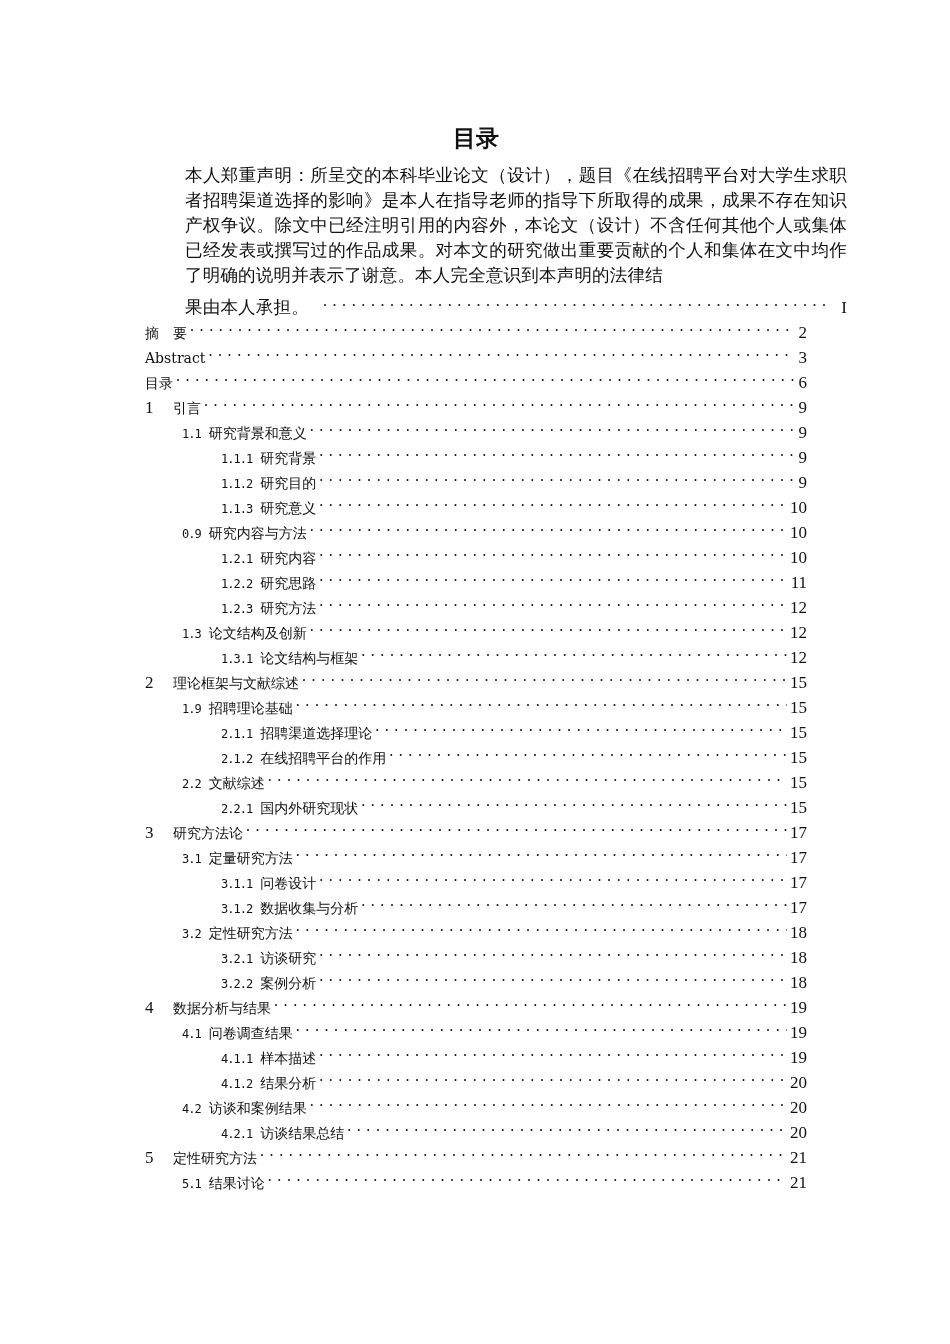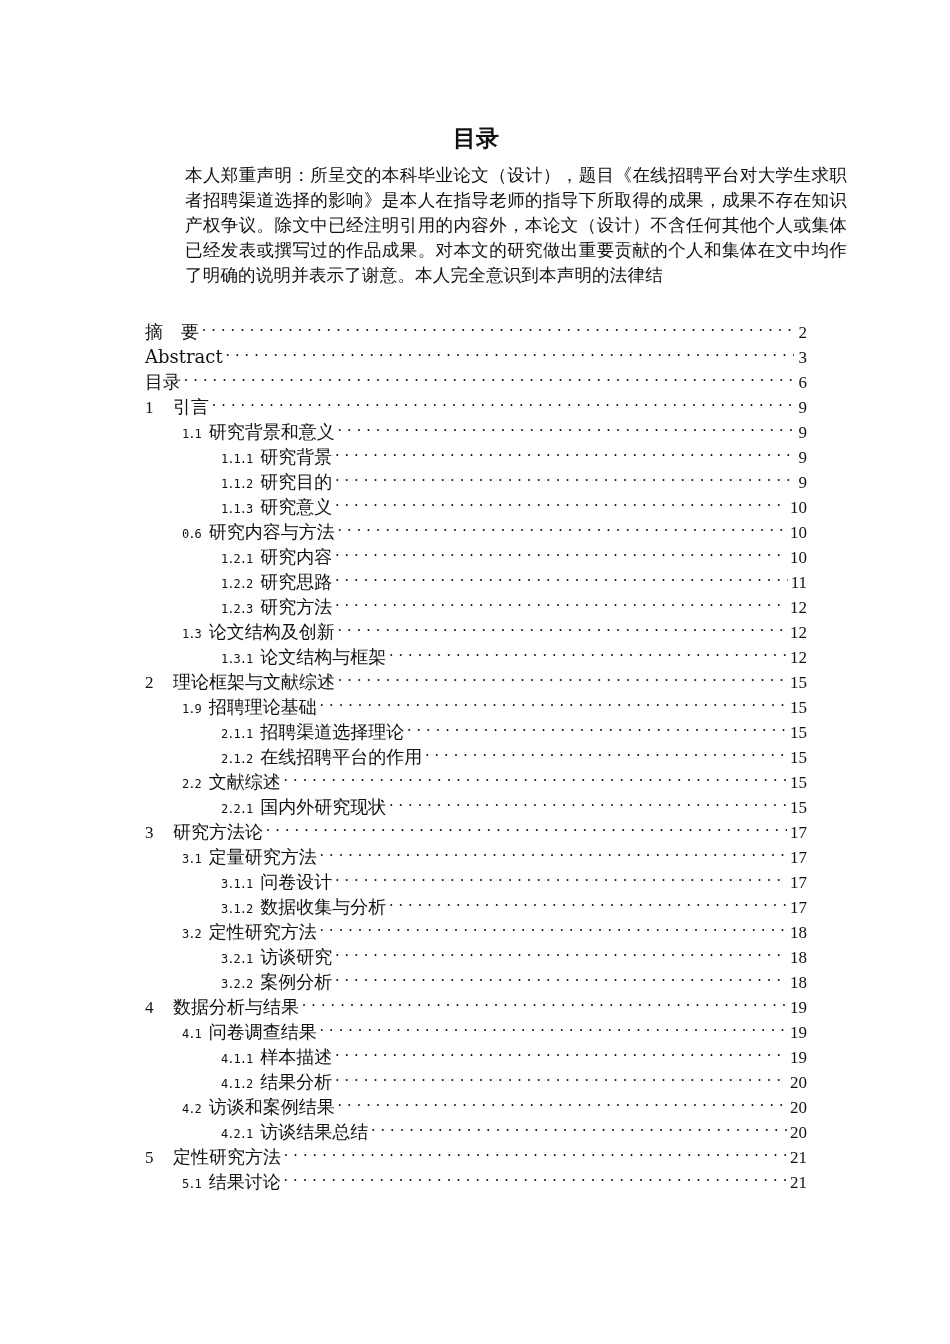--- a/index.html
+++ b/index.html
@@ -7,21 +7,21 @@
          font-family: "DejaVu Serif", "Liberation Serif", serif; color: #111; }
   .page { position: absolute; left: 145px; top: 0; width: 662px; }
   .title { position: absolute; top: 123px; left: 0; width: 662px; text-align: center;
            font-family: "DejaVu Sans", sans-serif; font-weight: bold; font-size: 23px; line-height: 30px; }
   .decl { position: absolute; top: 163px; left: 0; width: 662px; font-size: 17.5px; line-height: 25px;
           text-align: justify; text-align-last: auto; letter-spacing: 0.2px; margin-left: 40px; }
   .decl-last { display: flex; align-items: baseline; }
   .toc { position: absolute; top: 313px; left: 0; width: 662px; }
   .row { display: flex; align-items: baseline; height: 25px; line-height: 25px; font-size: 17px; white-space: nowrap; }
   .row .num { font-family: "DejaVu Sans Mono", "Liberation Mono", monospace; font-size: 12px; letter-spacing: -1px; }
-  .row .label { font-family: "DejaVu Sans", sans-serif; font-size: 18px; }
+  .row .label { font-family: "DejaVu Sans", sans-serif; font-size: 14px; }
   .row.lvl0 .num { font-family: "Liberation Serif", serif; font-size: 17px; letter-spacing: 0; width: 28px; display: inline-block; }
   .row.lvl0 .label.serif { font-family: "DejaVu Serif", serif; }
   .row.lvl1 { padding-left: 37px; }
   .row.lvl2 { padding-left: 76px; }
   .row .sp { display: inline-block; width: 8px; }
   .leader { flex: 1; overflow: hidden; margin: 0 3px; position: relative; height: 25px; }
   .leader::before { content: ". . . . . . . . . . . . . . . . . . . . . . . . . . . . . . . . . . . . . . . . . . . . . . . . . . . . . . . . . . . . . . . . . . . . . . . . . . . . . . . . . . . . . . . . . . . . . . . . . . . . . . . . . . . . . . . . . . . . . . . . . . . . . . . . . . . . . . . . . . . . . . . . . . . .";
                     position: absolute; left: 0; top: 0; white-space: nowrap; font-family: "Liberation Serif", serif; font-size: 16px; letter-spacing: 0.8px; }
   .page-no { font-family: "Liberation Serif", serif; font-size: 17px; min-width: 10px; text-align: right; }
   .lead-inline { flex: 1; overflow: hidden; position: relative; height: 25px; margin: 0 6px 0 14px; }
@@ -29,20 +29,25 @@
                     position: absolute; left: 0; top: 0; white-space: nowrap; font-family: "Liberation Serif", serif; font-size: 16px; letter-spacing: 0.8px; }
 </style>
 </head>
 <body>
 
 <div class="page">
   <div class="title">目录</div>
 
   <div class="decl">
     <span>本人郑重声明：所呈交的本科毕业论文（设计），题目《在线招聘平台对大学生求职者招聘渠道选择的影响》是本人在指导老师的指导下所取得的成果，成果不存在知识产权争议。除文中已经注明引用的内容外，本论文（设计）不含任何其他个人或集体已经发表或撰写过的作品成果。对本文的研究做出重要贡献的个人和集体在文中均作了明确的说明并表示了谢意。本人完全意识到本声明的法律结</span>
+    <div class="decl-last">
+      <span>果由本人承担。</span>
+      <span class="lead-inline"></span>
+      <span class="page-no">I</span>
+    </div>
   </div>
 
   <div class="toc" id="toc">
       <div class="row lvl0">
         <span class="label serif">摘　要</span>
         <span class="leader"></span>
         <span class="page-no">2</span>
       </div>
       <div class="row lvl0">
         <span class="label serif">Abstract</span>
@@ -82,21 +87,21 @@
         <span class="page-no">9</span>
       </div>
       <div class="row lvl2">
         <span class="num">1.1.3</span>
         <span class="sp"></span>
         <span class="label">研究意义</span>
         <span class="leader"></span>
         <span class="page-no">10</span>
       </div>
       <div class="row lvl1">
-        <span class="num">0.6</span>
+        <span class="num">0.9</span>
         <span class="sp"></span>
         <span class="label">研究内容与方法</span>
         <span class="leader"></span>
         <span class="page-no">10</span>
       </div>
       <div class="row lvl2">
         <span class="num">1.2.1</span>
         <span class="sp"></span>
         <span class="label">研究内容</span>
         <span class="leader"></span>

